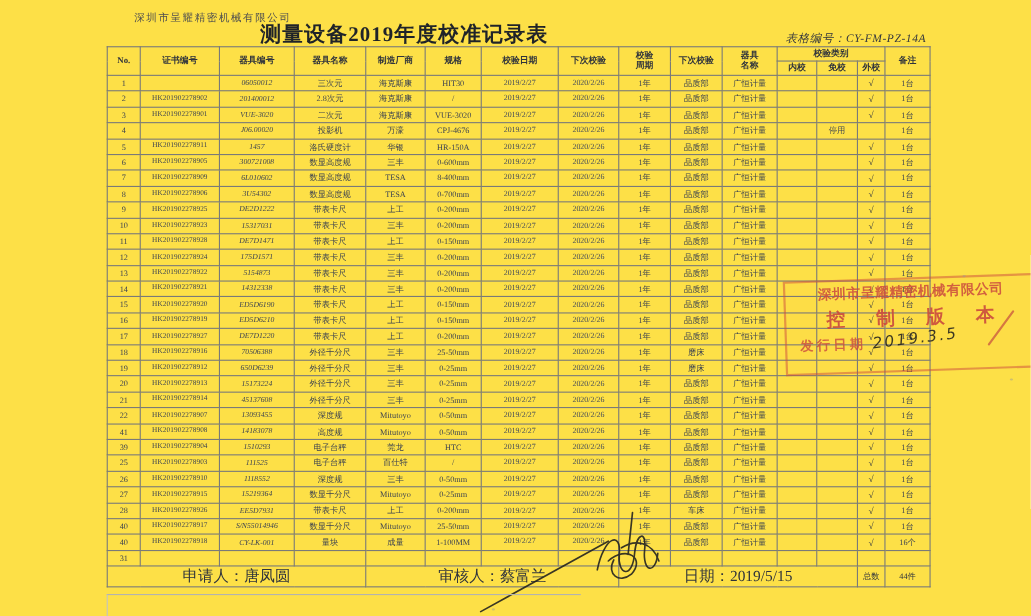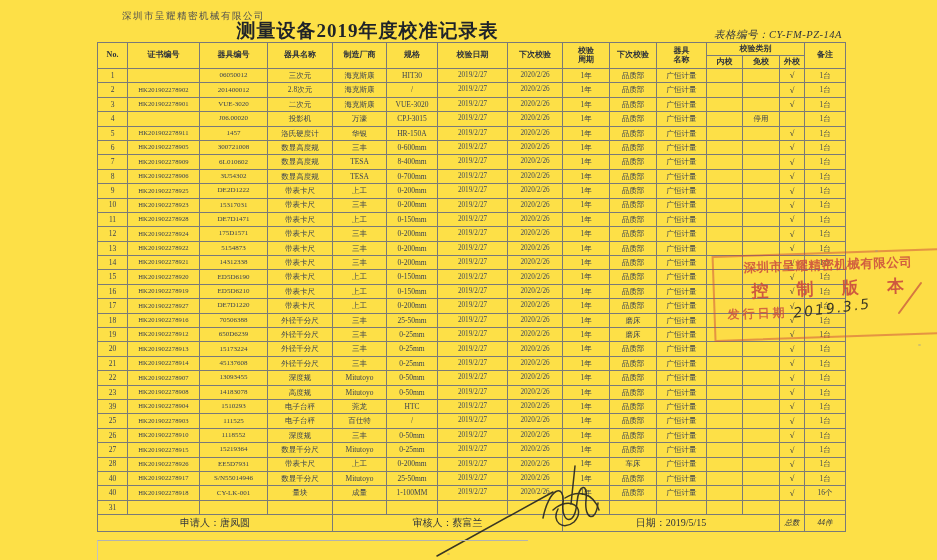--- a/index.html
+++ b/index.html
@@ -11,25 +11,25 @@
   .form-no{position:absolute;left:714px;top:28px;font-size:10.5px;color:#33363d;letter-spacing:.5px;font-style:italic;}
 
   table.cal{position:absolute;left:97px;top:42px;width:748px;border-collapse:collapse;table-layout:fixed;}
   table.cal th,table.cal td{border:1px solid #7a7a78;padding:0;text-align:center;overflow:hidden;
                             white-space:nowrap;vertical-align:middle;}
   table.cal{border:1px solid #555;padding-left:12px;}
   thead th{font-size:8px;font-weight:bold;color:#2f333c;height:12px;line-height:1.1;}
   .wrap2{display:inline-block;width:2.05em;line-height:1.2;white-space:normal;}
   tbody td{font-size:7.5px;color:#3c4250;height:13.4px;line-height:1;}
   tbody td.c1{font-size:6.6px;letter-spacing:.1px;}
-  tbody td.c2{font-size:7px;}
+  tbody td.c2{font-size:7px;font-style:italic;}
   tbody td.c6,tbody td.c7{font-size:7.2px;color:#434a59;}
   tbody td.c13{font-size:8.5px;color:#2e3340;}
-  tfoot td{font-size:10px;color:#2f333c;height:16px;}
-  tfoot td.small{font-size:7.5px;font-style:italic;}
+  tfoot td{font-size:14px;color:#2f333c;height:16px;}
+  tfoot td.small{font-size:7.5px;}
 
   .stamp{position:absolute;left:713px;top:252px;width:228px;height:82px;
          border:2px solid rgba(205,75,62,.5);transform:rotate(-2deg);
          color:#cb4b3e;text-align:center;background:rgba(255,90,70,0.02);pointer-events:none;}
   .stamp .s1{font-size:12.5px;font-weight:bold;margin-top:3px;letter-spacing:.5px;opacity:.85;}
   .stamp .s2{font-size:17px;font-weight:bold;letter-spacing:12px;padding-left:10px;margin-top:3px;opacity:.9;}
   .stamp .s3{font-size:12px;font-weight:bold;text-align:left;margin-left:12px;margin-top:3px;
              letter-spacing:3px;opacity:.8;}
   .hand-date{position:absolute;left:793px;top:300px;font-size:14px;color:#1c1c1c;
              transform:rotate(-7deg);font-style:italic;letter-spacing:2px;
@@ -142,21 +142,21 @@
           <td class="c12"></td>
           <td class="c13">√</td>
           <td class="c14">1台</td>
         </tr>
         <tr>
           <td class="c0">4</td>
           <td class="c1"></td>
           <td class="c2">J06.00020</td>
           <td class="c3">投影机</td>
           <td class="c4">万濠</td>
-          <td class="c5">CPJ-3015</td>
+          <td class="c5">CPJ-4676</td>
           <td class="c6">2019/2/27</td>
           <td class="c7">2020/2/26</td>
           <td class="c8">1年</td>
           <td class="c9">品质部</td>
           <td class="c10">广恒计量</td>
           <td class="c11"></td>
           <td class="c12">停用</td>
           <td class="c13"></td>
           <td class="c14">1台</td>
         </tr>
@@ -460,21 +460,21 @@
           <td class="c7">2020/2/26</td>
           <td class="c8">1年</td>
           <td class="c9">品质部</td>
           <td class="c10">广恒计量</td>
           <td class="c11"></td>
           <td class="c12"></td>
           <td class="c13">√</td>
           <td class="c14">1台</td>
         </tr>
         <tr>
-          <td class="c0">23</td>
+          <td class="c0">41</td>
           <td class="c1">HK201902278908</td>
           <td class="c2">14183078</td>
           <td class="c3">高度规</td>
           <td class="c4">Mitutoyo</td>
           <td class="c5">0-50mm</td>
           <td class="c6">2019/2/27</td>
           <td class="c7">2020/2/26</td>
           <td class="c8">1年</td>
           <td class="c9">品质部</td>
           <td class="c10">广恒计量</td>

